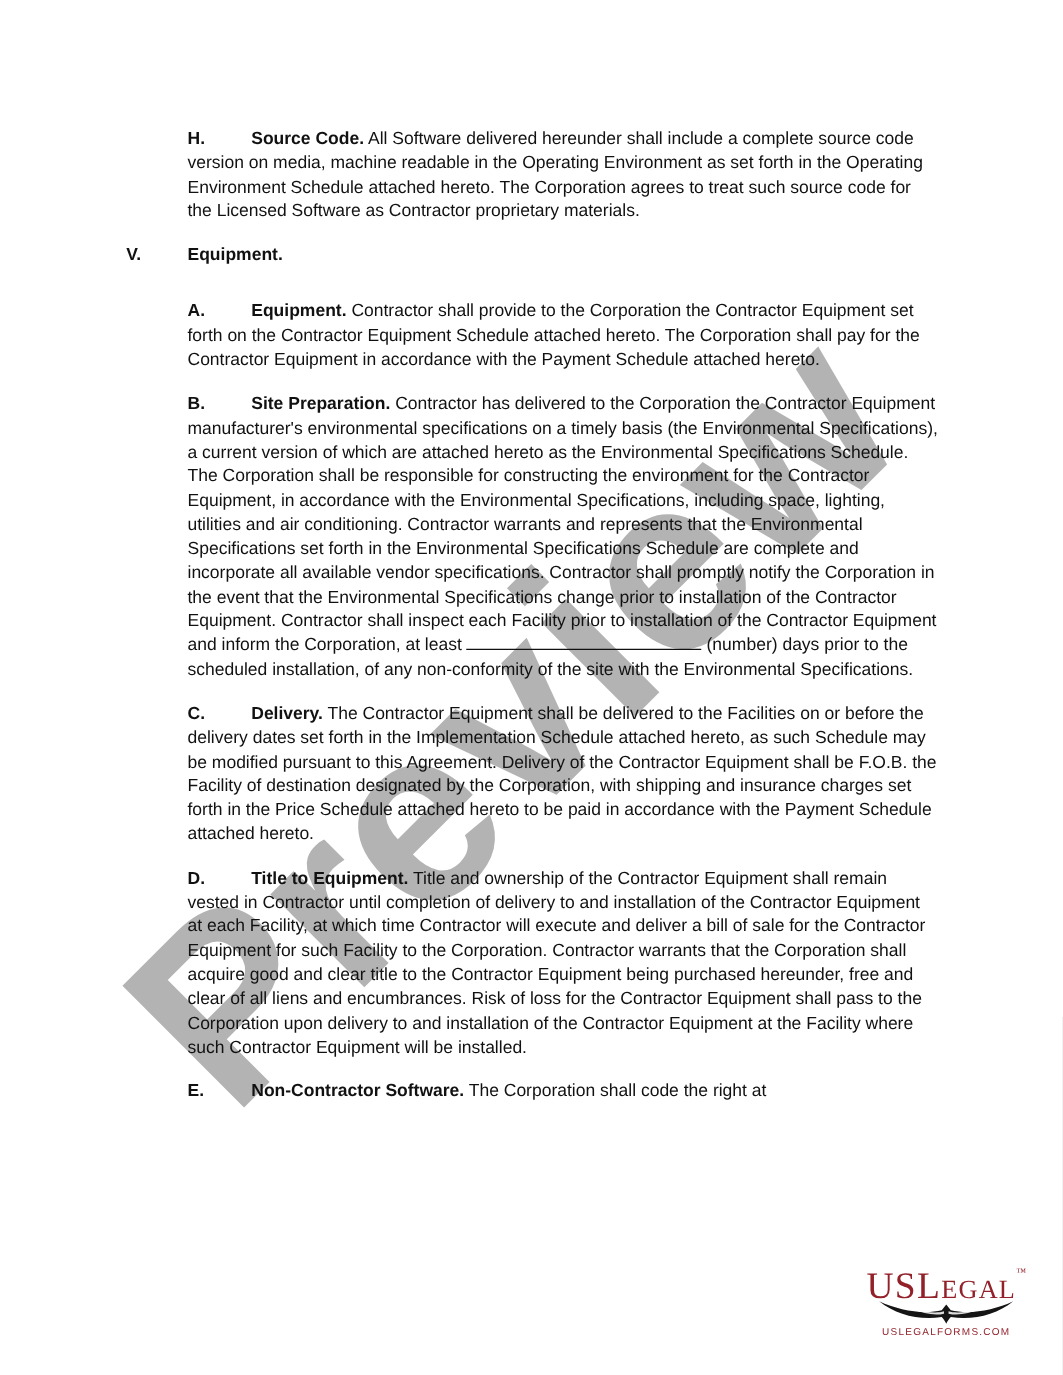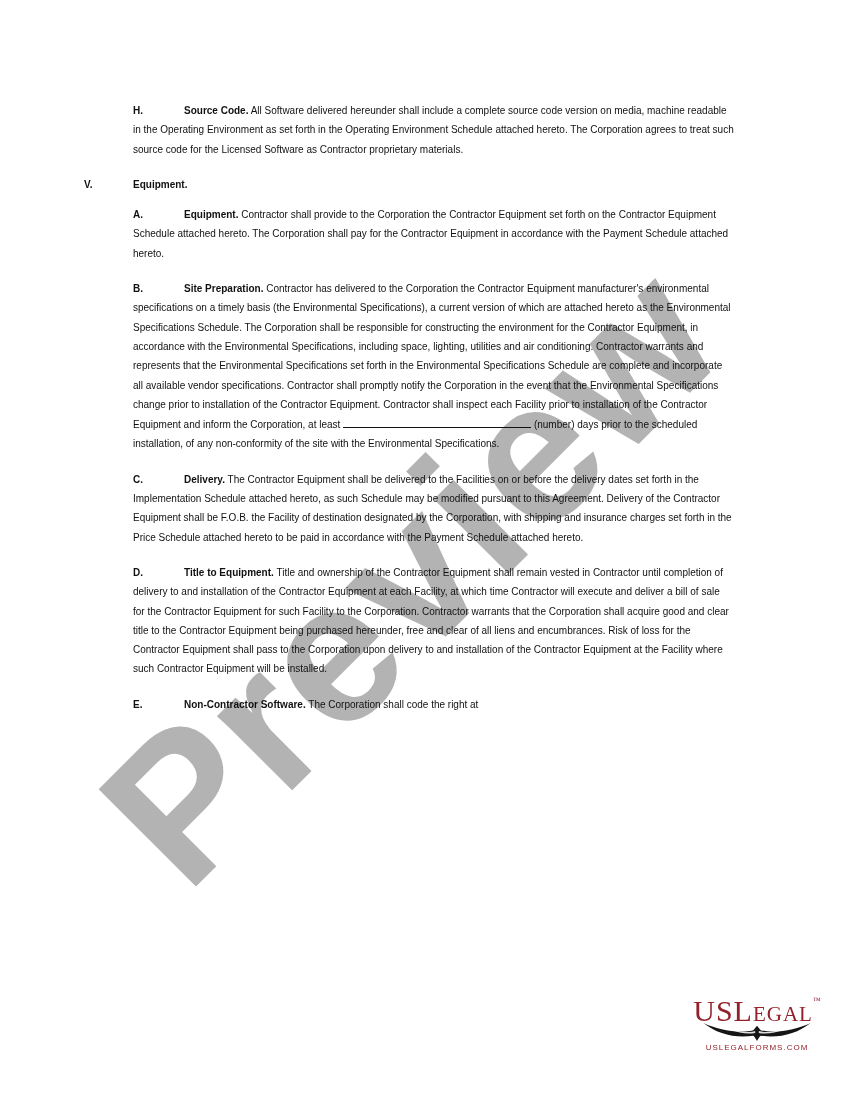--- a/index.html
+++ b/index.html
@@ -21,42 +21,42 @@
     font-weight:bold;
     letter-spacing:2px;
     color:#a6a6a6;
     opacity:0.85;
     white-space:nowrap;
     z-index:1;
     user-select:none;
   }
   .content {
     position:absolute;
-    left:133px; top:101px;
+    left:150px; top:101px;
     width:601px;
     z-index:2;
-    font-size:10px;
+    font-size:14px;
     line-height:19.3px;
   }
   p.clause { margin:0 0 16px 0; }
-  p.section { margin-bottom:11px; margin-left:-49px; }
+  p.section { margin-bottom:26px; margin-left:-49px; }
   p.section .label { width:49px; }
   .label { display:inline-block; width:51px; font-weight:bold; }
   .heading { font-weight:bold; }
   .italic { }
   .blank {
     display:inline-block;
     width:188px; height:13px;
     border-bottom:1.5px solid #111111;
     vertical-align:baseline;
   }
   
   .logo {
     position:absolute;
-    right:28px; bottom:48px;
+    right:28px; bottom:30px;
     width:130px;
     text-align:center;
     z-index:3;
   }
   .logo-name {
     font-family:"Liberation Serif", serif;
     font-variant:small-caps;
     font-size:30px;
     line-height:26px;
     letter-spacing:1px;

